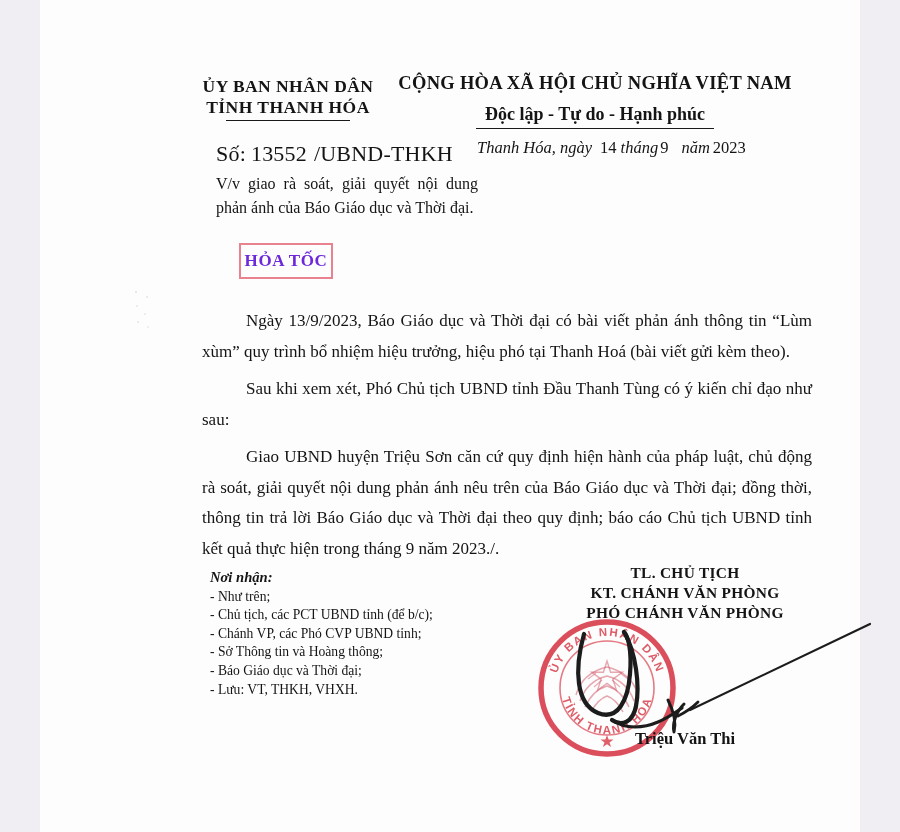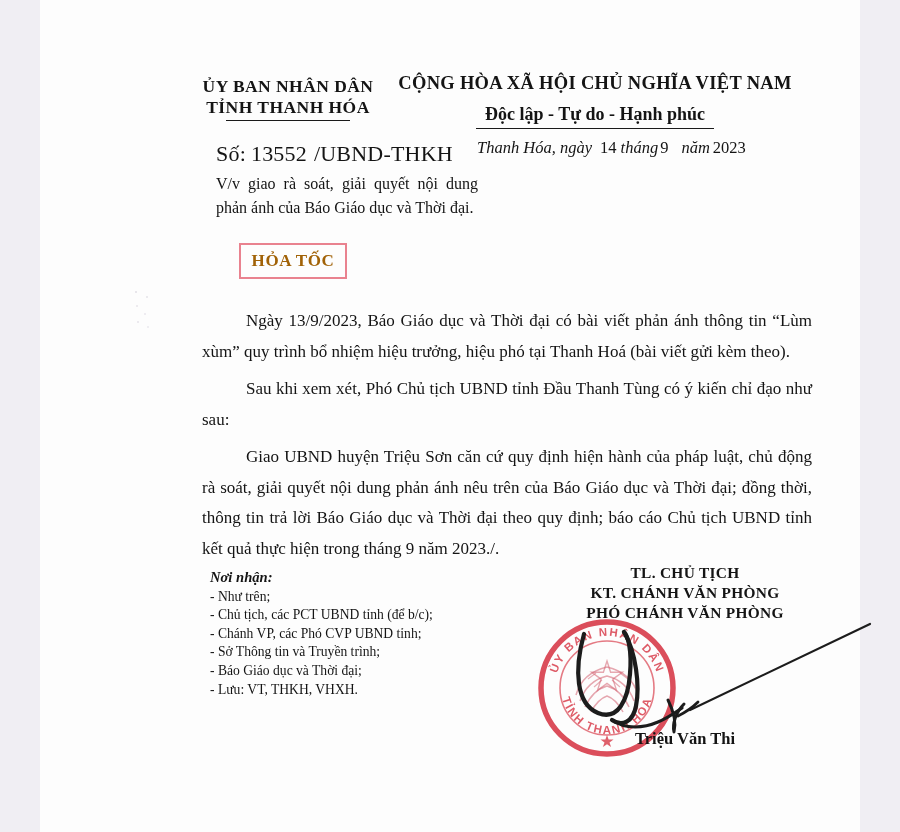--- a/index.html
+++ b/index.html
@@ -96,25 +96,25 @@
   .datePlace .sp { margin-left: 13px; }
 
   .subject {
     position: absolute; left: 176px; top: 172px; width: 262px;
     font-size: 16px; line-height: 23.5px; text-align: justify;
   }
 
   
   .urgent-stamp {
     position: absolute; left: 199px; top: 243px;
-    width: 108px; height: 36px;
+    width: 94px; height: 36px;
     border: 2px solid #e9828f;
     box-sizing: border-box;
     display: flex; align-items: center; justify-content: center;
-    color: #a16207;
+    color: #6d28d9;
     font-size: 17px; font-weight: bold; letter-spacing: .6px;
   }
 
   .kinhgui {
     position: absolute; left: 341px; top: 248px;
     font-size: 17px; white-space: nowrap;
   }
 
   
   .body-wrap {
@@ -204,21 +204,21 @@
     <div class="para">Ngày 13/9/2023, Báo Giáo dục và Thời đại có bài viết phản ánh thông tin “Lùm xùm” quy trình bổ nhiệm hiệu trưởng, hiệu phó tại Thanh Hoá (bài viết gửi kèm theo).</div>
     <div class="para">Sau khi xem xét, Phó Chủ tịch UBND tỉnh Đầu Thanh Tùng có ý kiến chỉ đạo như sau:</div>
     <div class="para">Giao UBND huyện Triệu Sơn căn cứ quy định hiện hành của pháp luật, chủ động rà soát, giải quyết nội dung phản ánh nêu trên của Báo Giáo dục và Thời đại; đồng thời, thông tin trả lời Báo Giáo dục và Thời đại theo quy định; báo cáo Chủ tịch UBND tỉnh kết quả thực hiện trong tháng 9 năm 2023./.</div>
   </div>
 
   <div class="recipients">
     <div class="rec-title">Nơi nhận:</div>
     <div class="rec-item">- Như trên;</div>
     <div class="rec-item">- Chủ tịch, các PCT UBND tỉnh (để b/c);</div>
     <div class="rec-item">- Chánh VP, các Phó CVP UBND tỉnh;</div>
-    <div class="rec-item">- Sở Thông tin và Truyền trình;</div>
+    <div class="rec-item">- Sở Thông tin và Hoàng thông;</div>
     <div class="rec-item">- Báo Giáo dục và Thời đại;</div>
     <div class="rec-item">- Lưu: VT, THKH, VHXH.</div>
   </div>
 
   <div class="signblock">
     <div class="sline">TL. CHỦ TỊCH</div>
     <div class="sline">KT. CHÁNH VĂN PHÒNG</div>
     <div class="sline">PHÓ CHÁNH VĂN PHÒNG</div>
   </div>
 

